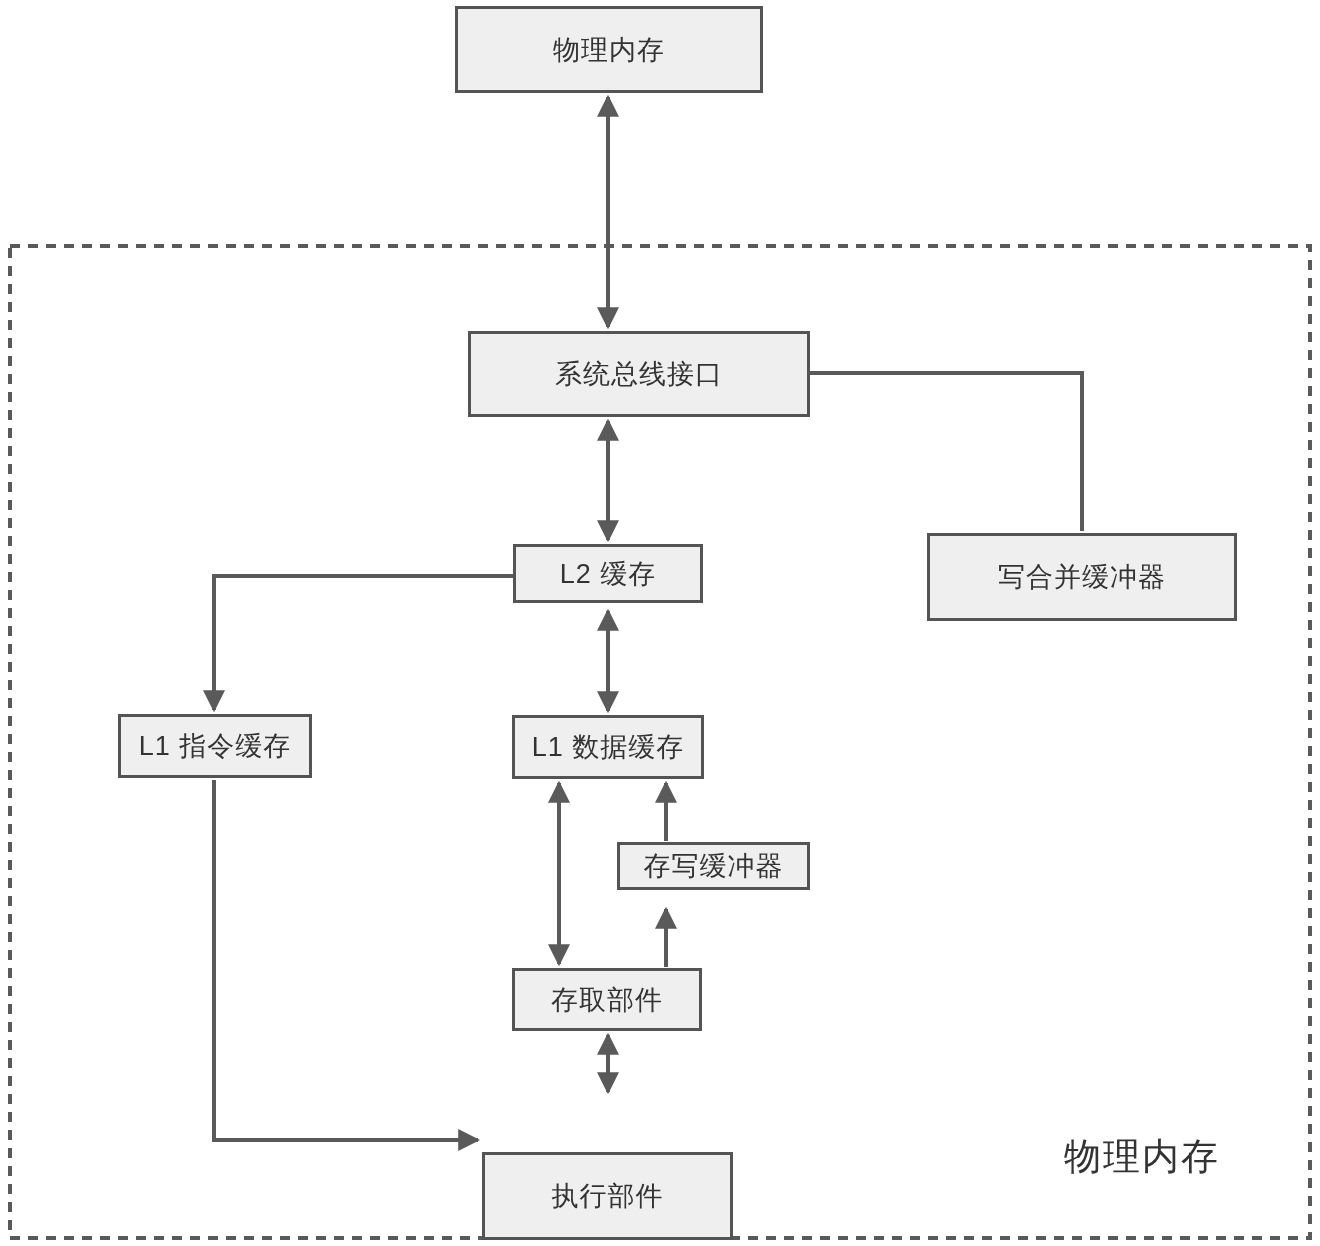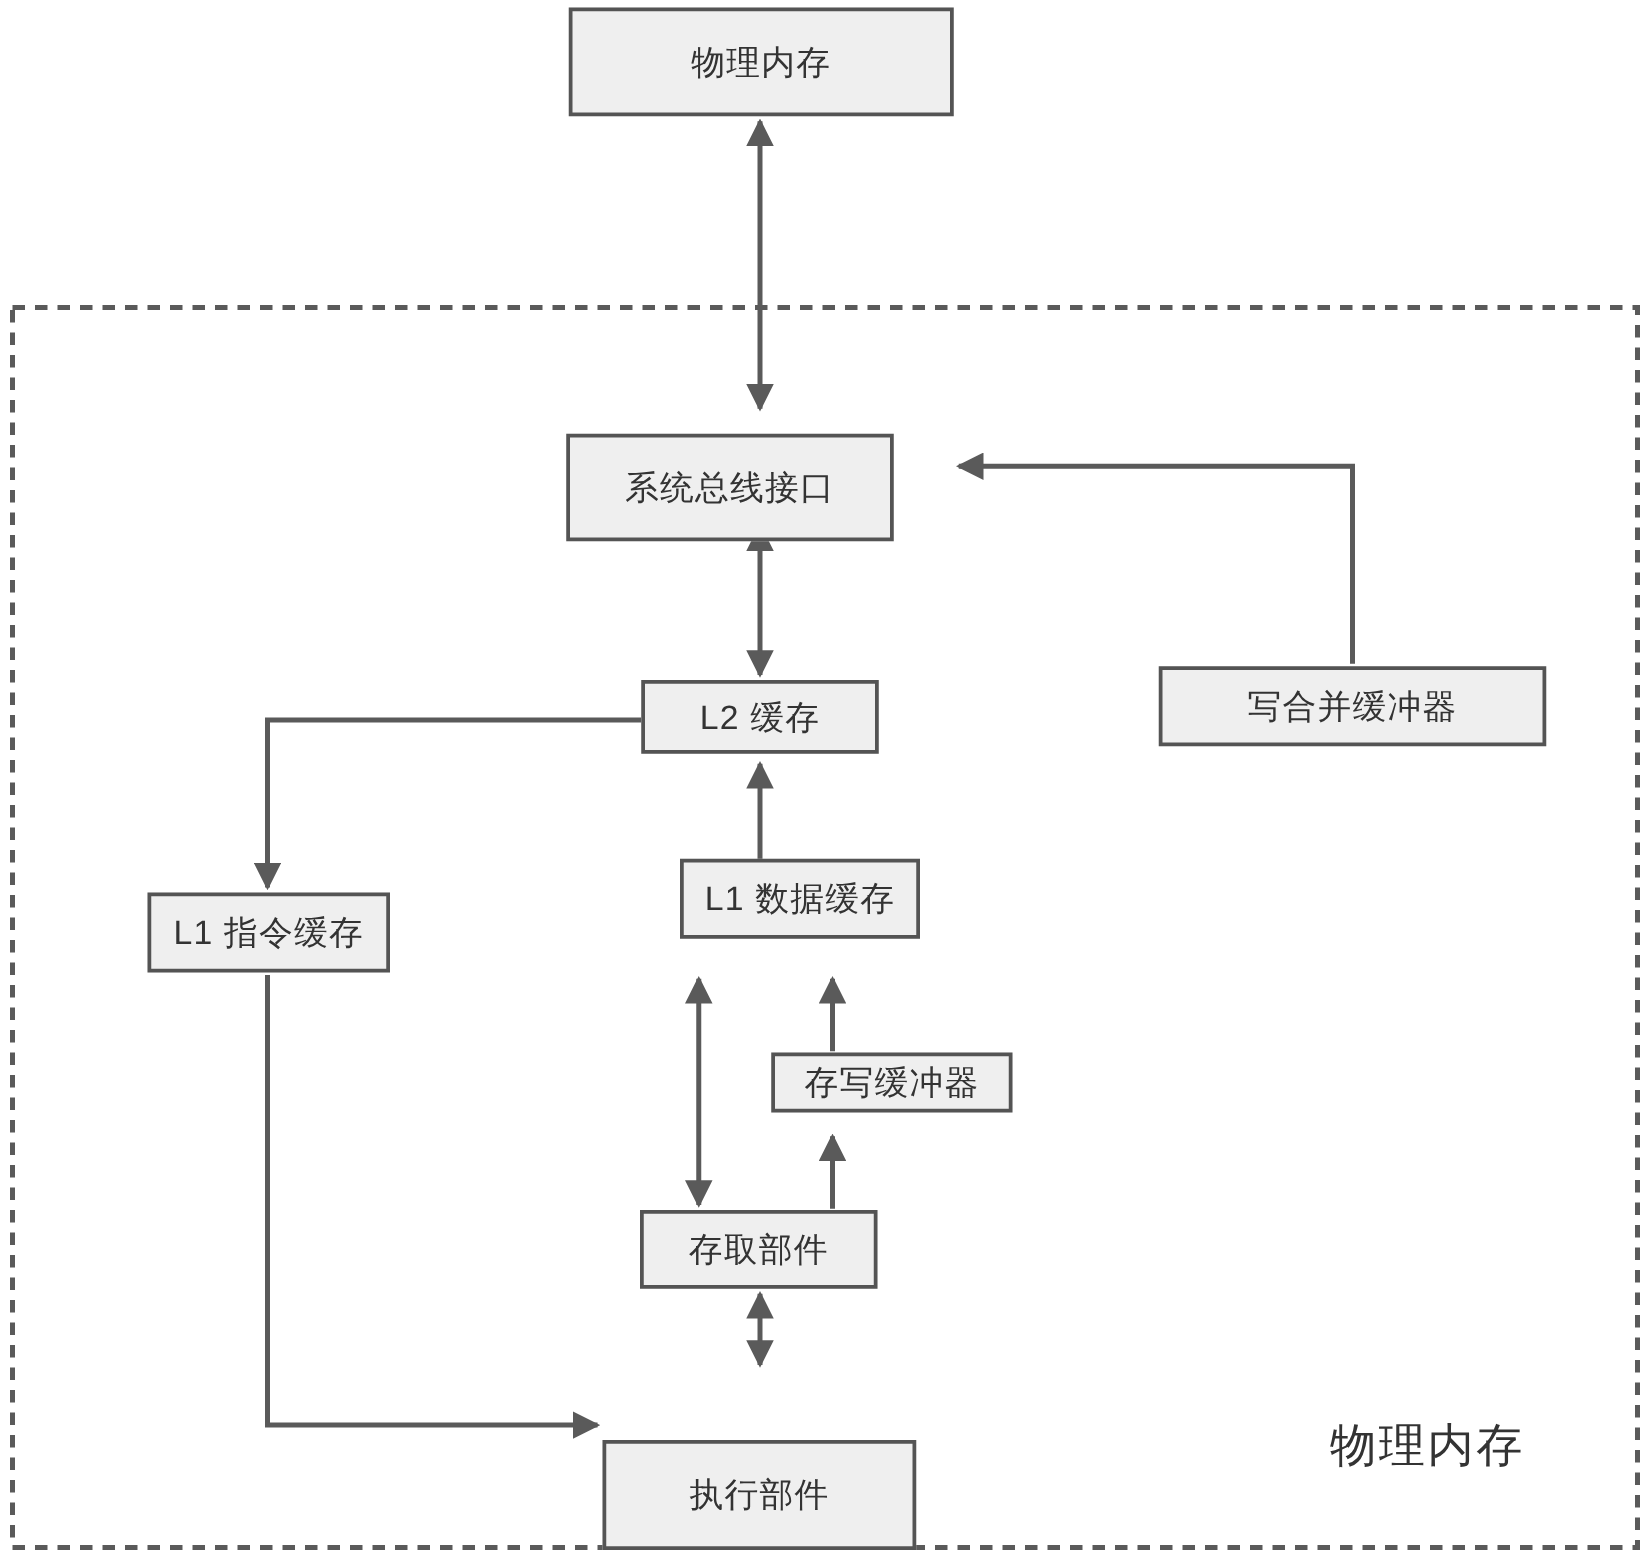--- a/index.html
+++ b/index.html
@@ -31,25 +31,25 @@
     display: flex;
     align-items: center;
     justify-content: center;
     z-index: 2;
     color: #333333;
     font-size: 27px;
     letter-spacing: 1px;
     white-space: nowrap;
   }
   .node-physical-memory { left: 455px; top: 6px;    width: 308px; height: 87px; }
-  .node-system-bus      { left: 453px; top: 331px;  width: 262px; height: 86px; margin-top: 16px; }
+  .node-system-bus      { left: 468px; top: 331px;  width: 342px; height: 86px; }
   .node-l2-cache        { left: 513px; top: 544px;  width: 190px; height: 59px; }
   .node-l1-icache       { left: 118px; top: 714px;  width: 194px; height: 64px; }
-  .node-l1-dcache       { left: 512px; top: 687px;  width: 192px; height: 64px; margin-left: 32px; }
-  .node-write-combine   { left: 927px; top: 533px;  width: 310px; height: 64px; }
+  .node-l1-dcache       { left: 512px; top: 715px;  width: 192px; height: 64px; }
+  .node-write-combine   { left: 927px; top: 533px;  width: 310px; height: 88px; }
   .node-store-buffer    { left: 617px; top: 842px;  width: 193px; height: 48px; }
   .node-load-store      { left: 512px; top: 968px;  width: 190px; height: 63px; }
   .node-execution       { left: 482px; top: 1152px; width: 251px; height: 88px; }
   .container-label {
     position: absolute;
     left: 1064px;
     top: 1132px;
     z-index: 2;
     color: #333333;
     font-size: 37px;

